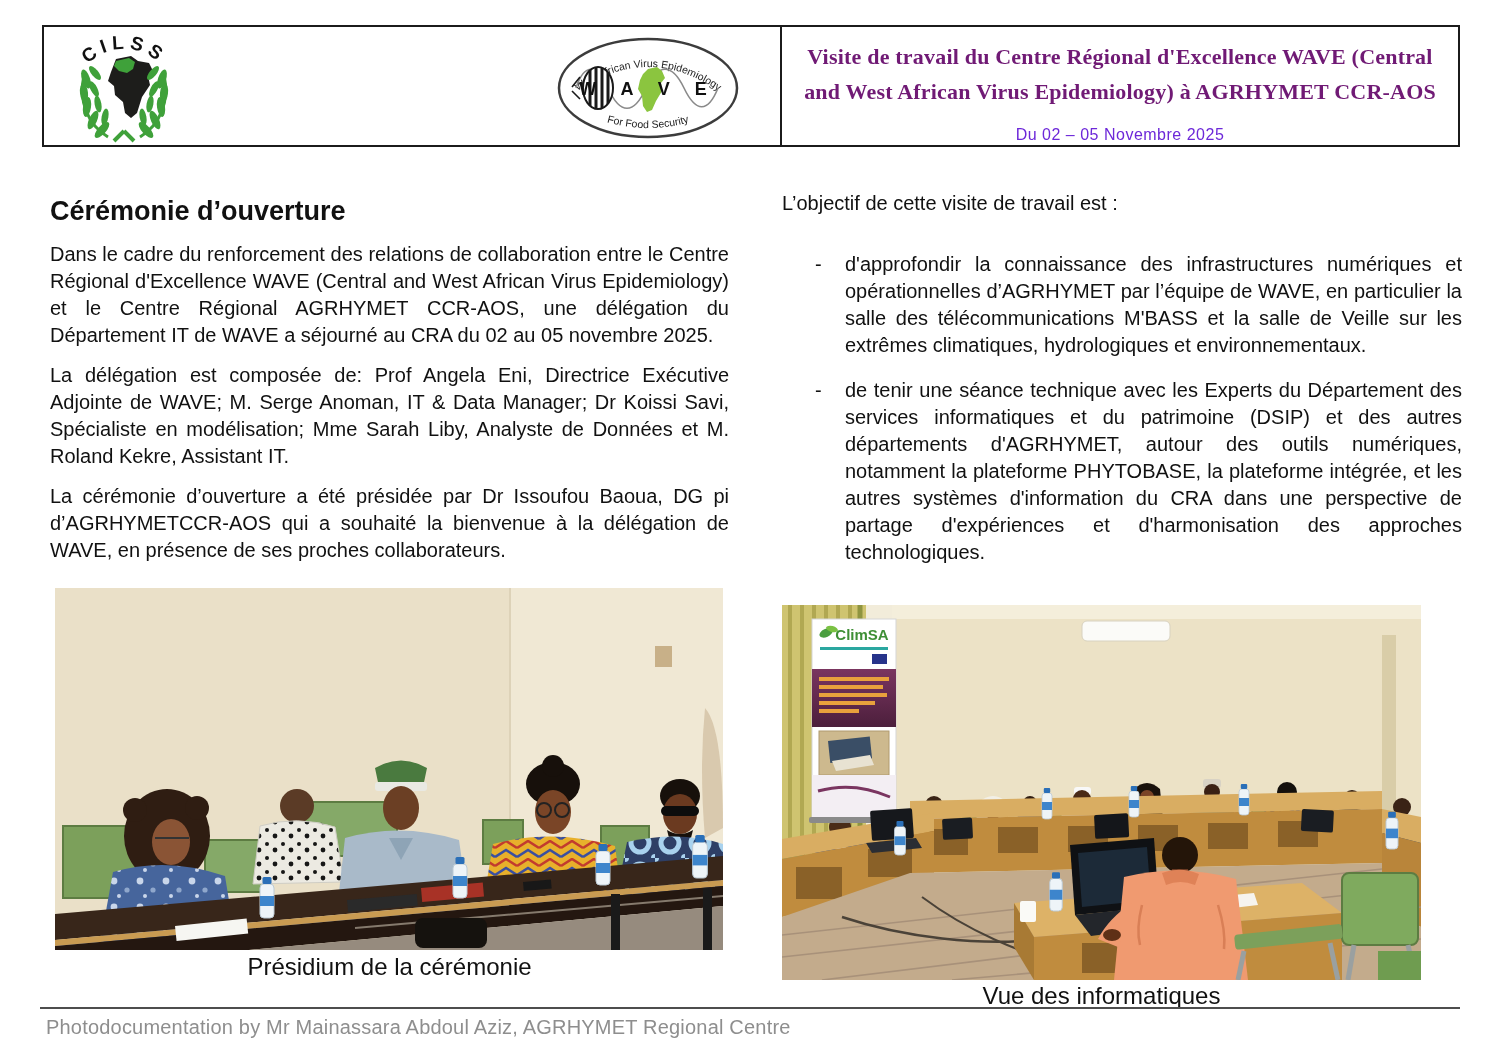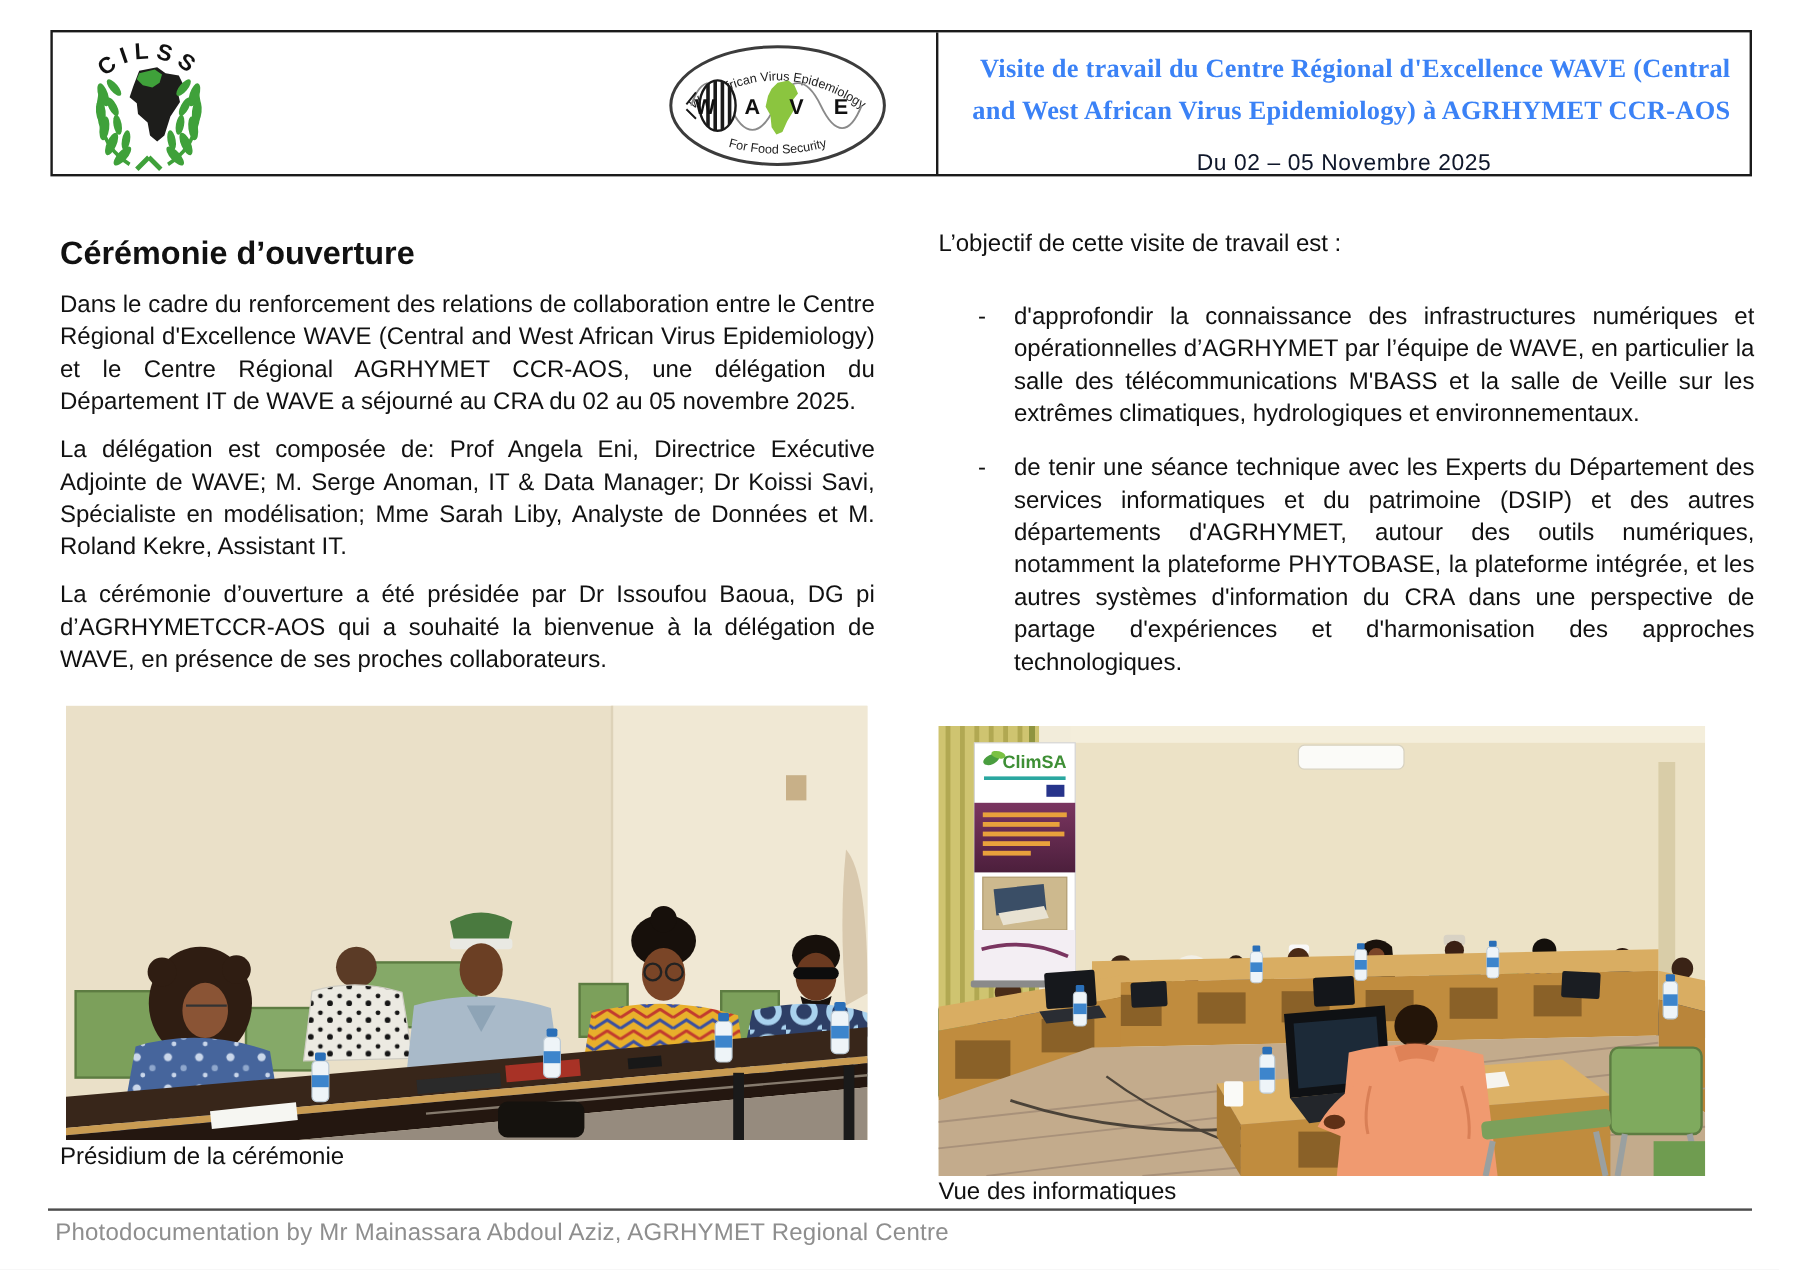--- a/index.html
+++ b/index.html
@@ -11,43 +11,43 @@
   
   .header-box {
     position:absolute; left:42px; top:25px; width:1418px; height:122px;
     border:2px solid #1b1b1b; display:flex; box-sizing:border-box; background:#fff;
   }
   .header-left { width:738px; border-right:2px solid #1b1b1b; position:relative; box-sizing:border-box; }
   .logo-cilss { position:absolute; left:18px; top:2px; }
   .logo-wave  { position:absolute; left:508px; top:6px; }
   .header-right { flex:1; text-align:center; padding:12px 16px 0 16px; box-sizing:border-box; }
   .header-title {
-    font-family:"Liberation Serif", serif; color:#3b82f6;
-    font-size:22px; line-height:35px; font-weight:600; letter-spacing:.2px;text-align:right;
+    font-family:"Liberation Serif", serif; color:#701a75;
+    font-size:22px; line-height:35px; font-weight:600; letter-spacing:.2px;
   }
   .header-date {
-    margin-top:17px; font-size:19px; color:#0f172a; letter-spacing:.5px;
+    margin-top:17px; font-size:16px; color:#6d28d9; letter-spacing:.5px;
     font-family:"Liberation Sans", sans-serif;
   }
   
   .col { position:absolute; }
   .col-left  { left:50px;  top:196px; width:679px; height:392px; overflow:hidden; }
   .col-right { left:782px; top:190px; width:680px; height:415px; overflow:hidden; }
   .col h2 { font-size:27px; margin:0 0 14px 0; font-weight:bold; }
   .body-par { font-size:20px; line-height:27px; text-align:justify; margin:0 0 13px 0; }
   .intro-par { font-size:20px; line-height:27px; margin:0 0 34px 0; }
   .bullets { margin:0; padding:0; list-style:none; }
   .bullet { display:flex; margin:0 0 18px 0; }
   .bullet .marker { flex:0 0 63px; box-sizing:border-box; padding-left:33px; font-size:20px; line-height:27px; }
   .bullet .btext  { flex:1; font-size:20px; line-height:27px; text-align:justify; }
   
   .photo { position:absolute; display:block; }
   .photo-left  { left:55px;  top:588px; }
   .photo-right { left:782px; top:605px; }
-  .caption { position:absolute; font-size:20px; color:#111; }
+  .caption { position:absolute; text-align:center; font-size:24px; color:#111; }
   .caption-left  { left:50px;  top:953px; width:679px; }
   .caption-right { left:782px; top:982px; width:639px; }
   
   .footer-line { position:absolute; left:40px; top:1007px; width:1420px; border-top:2px solid #4d4d4d; }
   .footer-text { position:absolute; left:46px; top:1016px; font-size:20px; color:#8e8e8e; letter-spacing:.2px; }
 </style>
 </head>
 <body>
 
 <div class="page">

